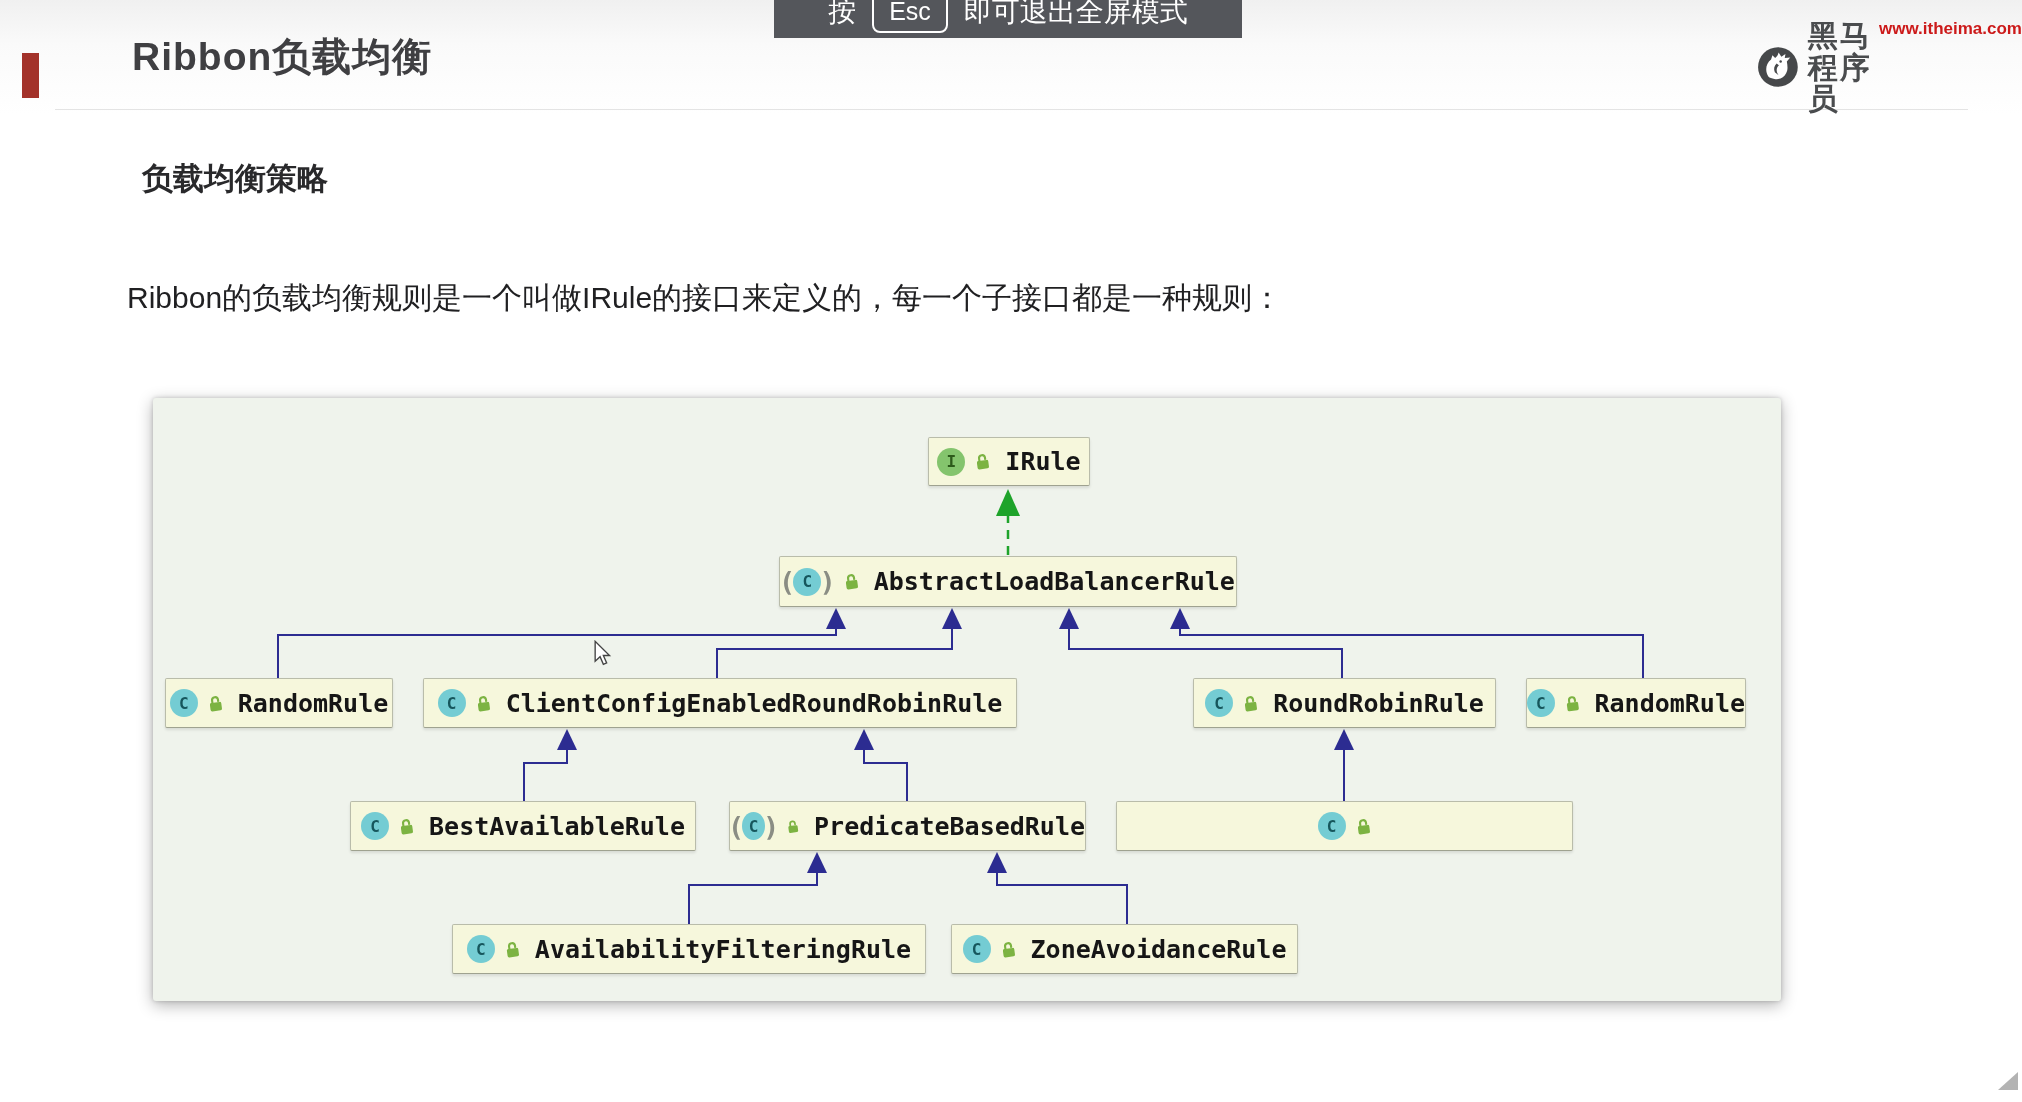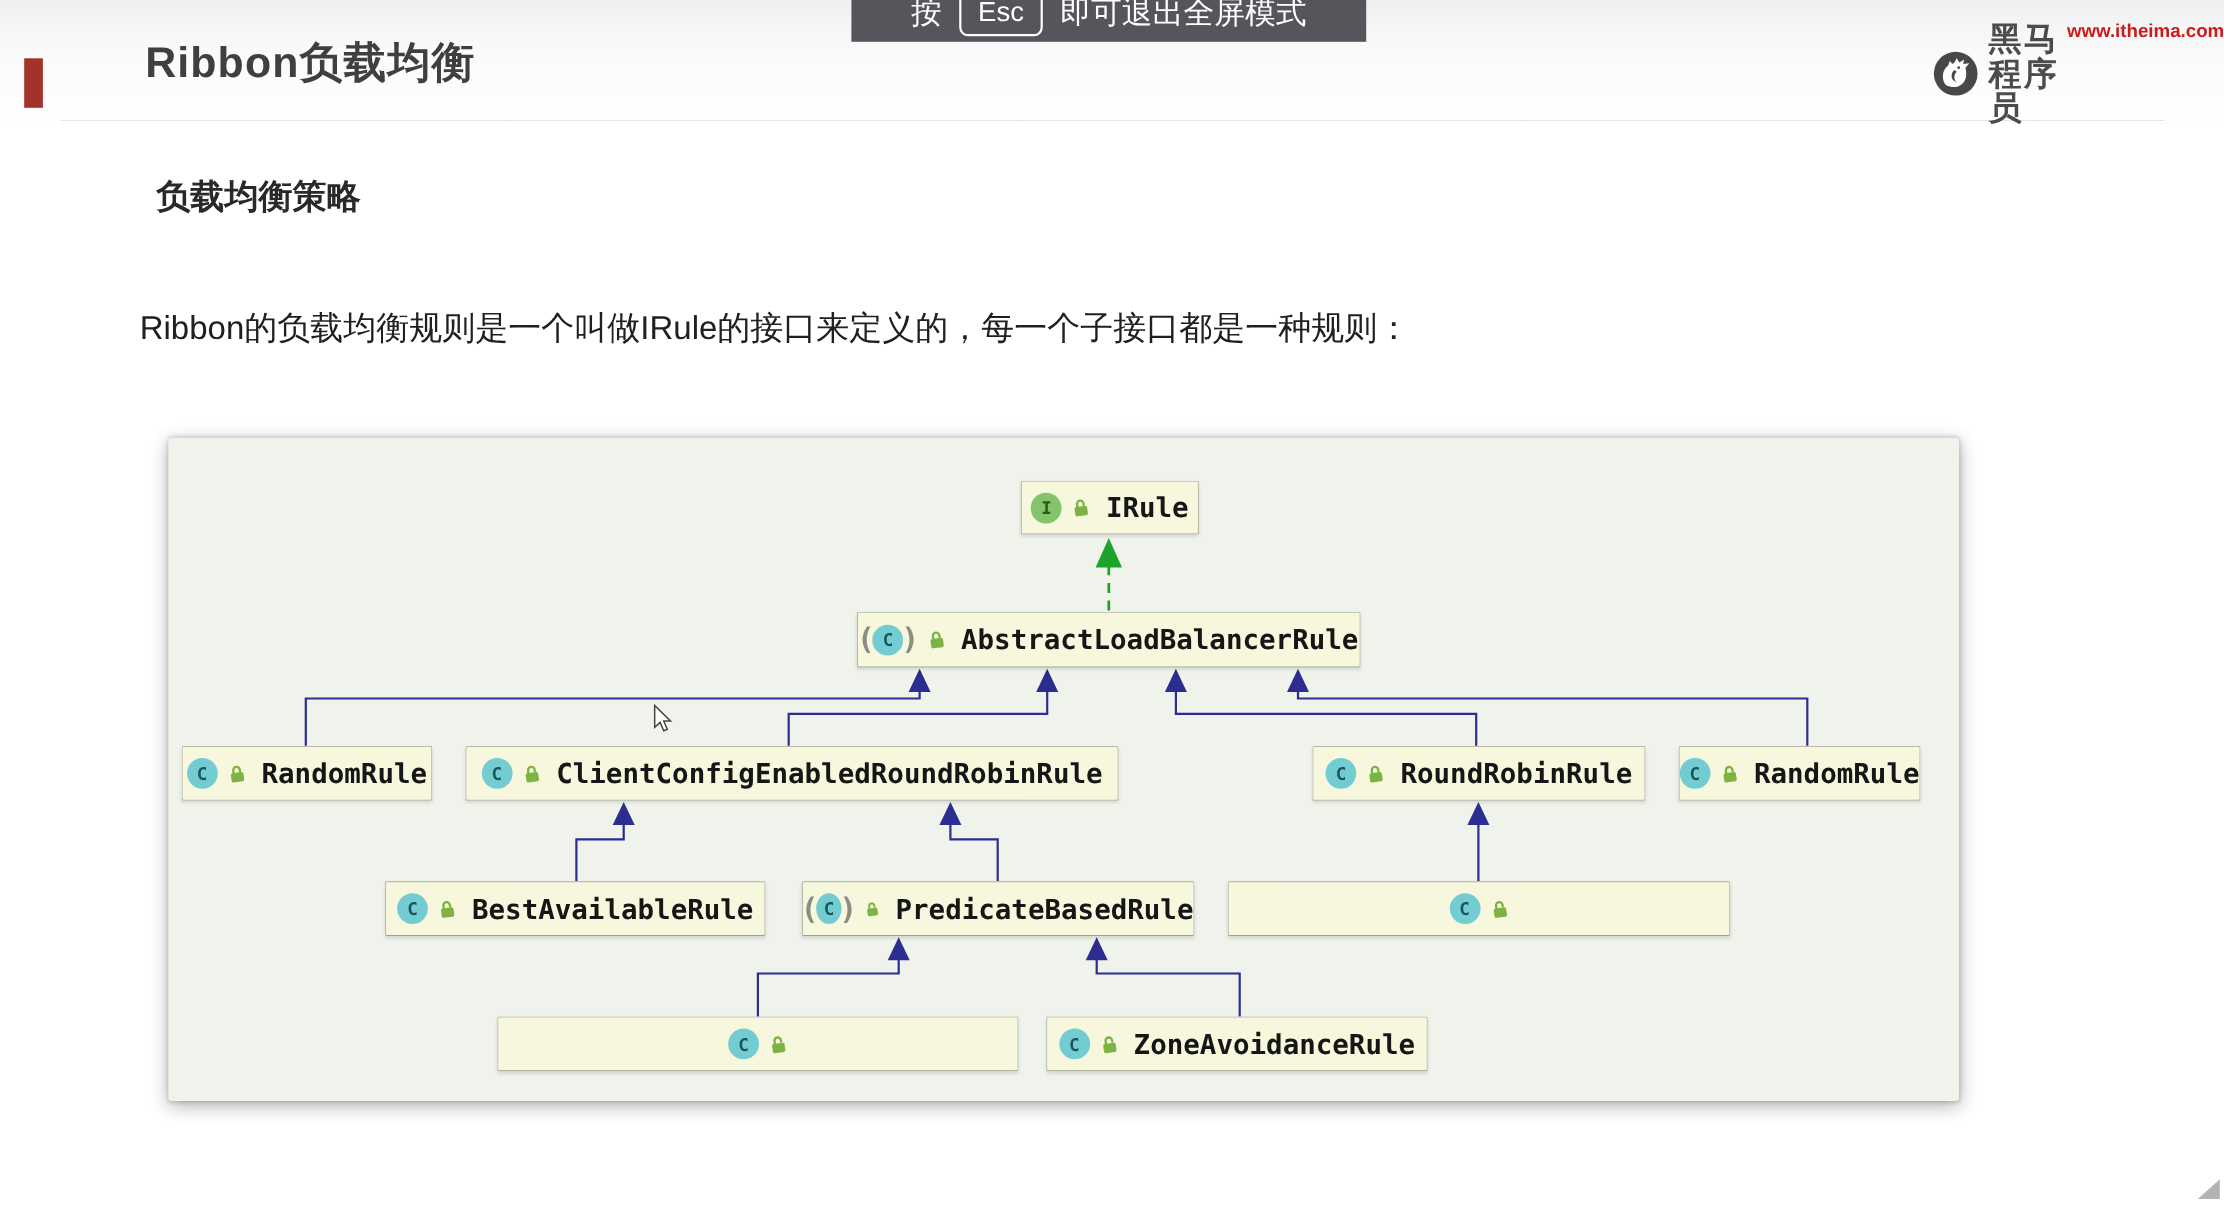--- a/index.html
+++ b/index.html
@@ -209,20 +209,21 @@
     </svg>
   </div>
       <div class="uml-node class" style="left: 452px; top: 924px; width: 472px; height: 48px;">
 
     <span class="uml-badge">C</span>
 
     <svg class="uml-lock" width="17" height="17" viewBox="0 0 16 16">
       <path d="M5.2 7.5 V4.8 a2.8 2.8 0 0 1 5.6 0 V6" fill="none" stroke="currentColor" stroke-width="2" stroke-linecap="round"></path>
       <rect x="2.6" y="7" width="10.8" height="8" rx="1.6" fill="currentColor"></rect>
     </svg>
+    <span class="uml-label">AvailabilityFilteringRule</span>
   </div>
       <div class="uml-node class" style="left: 951px; top: 924px; width: 345px; height: 48px;">
 
     <span class="uml-badge">C</span>
 
     <svg class="uml-lock" width="17" height="17" viewBox="0 0 16 16">
       <path d="M5.2 7.5 V4.8 a2.8 2.8 0 0 1 5.6 0 V6" fill="none" stroke="currentColor" stroke-width="2" stroke-linecap="round"></path>
       <rect x="2.6" y="7" width="10.8" height="8" rx="1.6" fill="currentColor"></rect>
     </svg>
     <span class="uml-label">ZoneAvoidanceRule</span>

